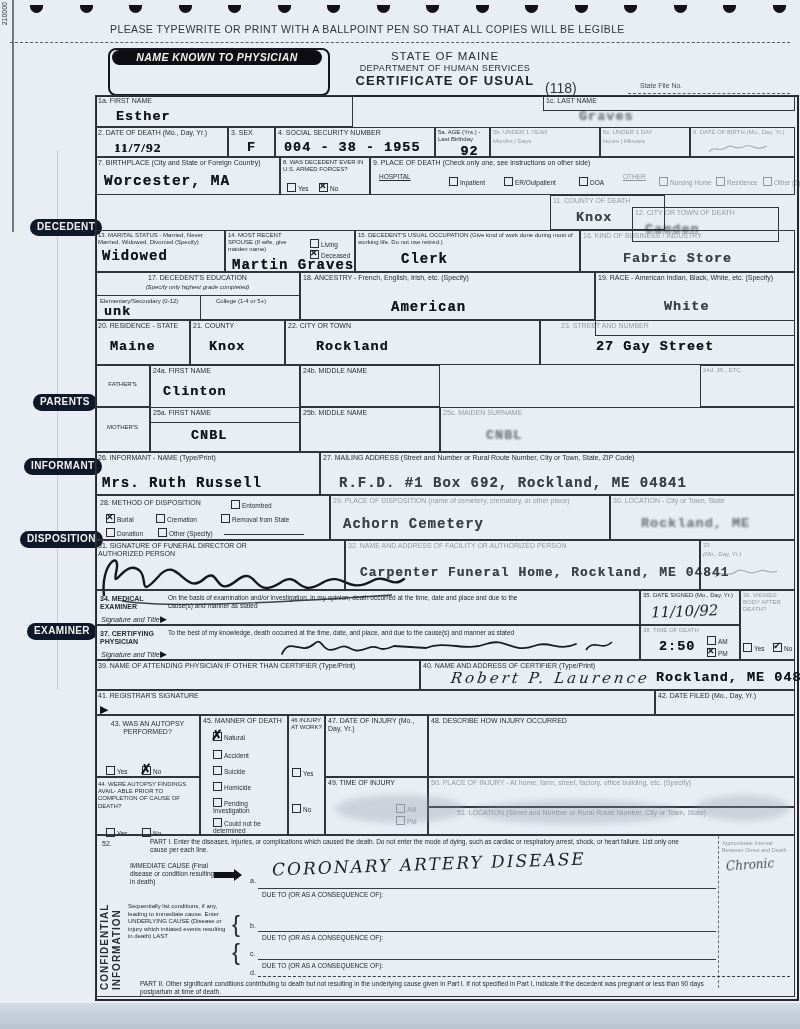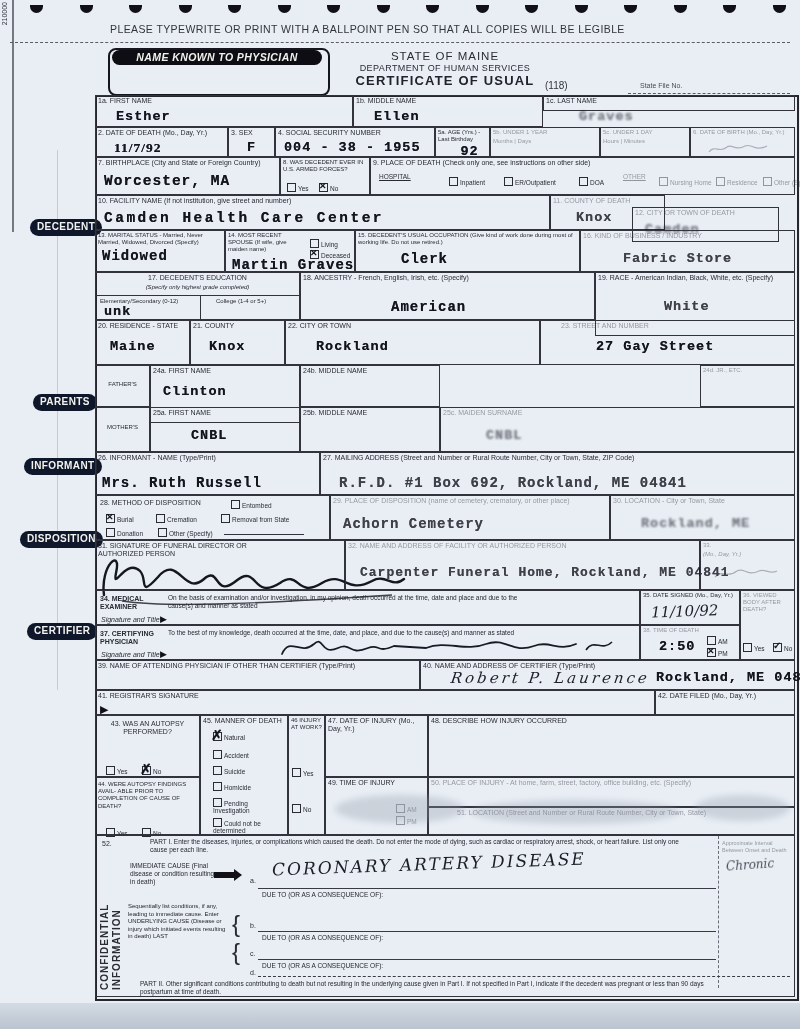--- a/index.html
+++ b/index.html
@@ -62,39 +62,35 @@
   <div class="abs" style="left:110px;top:23px;width:580px;font-size:10.5px;letter-spacing:.4px;color:#33333c;">PLEASE TYPEWRITE OR PRINT WITH A BALLPOINT PEN SO THAT ALL COPIES WILL BE LEGIBLE</div>
   <div class="abs" style="left:10px;top:42px;width:780px;border-top:1px dashed #5b5b66;"></div>
 
   <div class="abs" style="left:108px;top:48px;width:218px;height:44px;border:2px solid #15151d;border-radius:8px;"></div>
   <div class="abs" style="left:112px;top:50px;width:210px;height:15px;background:#0d0d13;border-radius:8px;color:#f1f1ec;
        font-weight:700;font-style:italic;font-size:10.5px;text-align:center;line-height:15px;letter-spacing:.4px;">NAME KNOWN TO PHYSICIAN</div>
 
   <div class="abs" style="left:330px;top:50px;width:230px;text-align:center;font-size:11.5px;letter-spacing:1px;color:#2b2b34;">STATE OF MAINE</div>
   <div class="abs" style="left:330px;top:63px;width:230px;text-align:center;font-size:9px;letter-spacing:.4px;color:#2b2b34;">DEPARTMENT OF HUMAN SERVICES</div>
   <div class="abs" style="left:330px;top:73px;width:230px;text-align:center;font-size:13px;font-weight:700;letter-spacing:1.2px;color:#22222c;">CERTIFICATE OF USUAL</div>
-  <div class="abs" style="left:545px;top:80px;font-size:10px;color:#33333c;">(118)</div>
+  <div class="abs" style="left:545px;top:80px;font-size:14px;color:#33333c;">(118)</div>
   <div class="abs" style="left:640px;top:82px;font-size:7px;color:#4a4a55;">State File No.</div>
   <div class="abs" style="left:628px;top:93px;width:162px;border-top:1px dashed #5b5b66;"></div>
 
   <div class="tag" style="left:30px;top:219px;">DECEDENT</div>
   <div class="tag" style="left:33px;top:394px;">PARENTS</div>
   <div class="tag" style="left:24px;top:458px;">INFORMANT</div>
   <div class="tag" style="left:20px;top:531px;">DISPOSITION</div>
-  <div class="tag" style="left:27px;top:623px;">CERTIFIER</div>
+  <div class="tag" style="left:27px;top:623px;">EXAMINER</div>
 
   <div class="abs" style="left:95px;top:95px;width:700px;height:902px;border:2px solid #26262f;"></div>
 
   <div class="cell" style="left:95px;top:95px;width:258px;height:32px;">
     <div class="lbl">1a. FIRST NAME</div>
     <div class="val" style="margin:3px 0 0 20px;">Esther</div>
-  </div>
-  <div class="cell" style="left:353px;top:95px;width:190px;height:32px;">
-    <div class="lbl">1b. MIDDLE NAME</div>
-    <div class="val" style="margin:3px 0 0 20px;">Ellen</div>
   </div>
   <div class="cell" style="left:543px;top:95px;width:252px;height:16px;">
     <div class="lbl">1c. LAST NAME</div>
     <div class="val blur2" style="margin:3px 0 0 35px;">Graves</div>
   </div>
 
   <div class="cell" style="left:95px;top:127px;width:133px;height:30px;">
     <div class="lbl">2. DATE OF DEATH (Mo., Day, Yr.)</div>
     <div class="val" style="margin:2px 0 0 18px;font-family:Liberation Serif, serif;">11/7/92</div>
   </div>
@@ -141,24 +137,20 @@
     <span class="abs opt" style="left:8px;top:15px;text-decoration:underline;">HOSPITAL</span>
     <span class="abs opt" style="left:78px;top:19px;"><span class="cb"></span><span>Inpatient</span></span>
     <span class="abs opt" style="left:133px;top:19px;"><span class="cb"></span><span>ER/Outpatient</span></span>
     <span class="abs opt" style="left:208px;top:19px;"><span class="cb"></span><span>DOA</span></span>
     <span class="abs opt faint" style="left:252px;top:15px;text-decoration:underline;">OTHER</span>
     <span class="abs opt faint" style="left:288px;top:19px;"><span class="cb"></span><span>Nursing Home</span></span>
     <span class="abs opt faint" style="left:345px;top:19px;"><span class="cb"></span><span>Residence</span></span>
     <span class="abs opt faint" style="left:392px;top:19px;"><span class="cb"></span><span>Other (Specify)</span></span>
   </div>
 
-  <div class="cell" style="left:95px;top:195px;width:455px;height:35px;">
-    <div class="lbl">10. FACILITY NAME (If not institution, give street and number)</div>
-    <div class="val" style="margin:4px 0 0 8px;font-size:14.5px;letter-spacing:2.5px;">Camden Health Care Center</div>
-  </div>
   <div class="cell" style="left:550px;top:195px;width:115px;height:35px;">
     <div class="lbl faint">11. COUNTY OF DEATH</div>
     <div class="val blur1" style="margin:4px 0 0 25px;">Knox</div>
   </div>
   <div class="cell" style="left:632px;top:195px;width:147px;height:35px;margin-top:12px;">
     <div class="lbl faint">12. CITY OR TOWN OF DEATH</div>
     <div class="val blur2" style="margin:4px 0 0 12px;">Camden</div>
   </div>
 
   <div class="cell" style="left:95px;top:230px;width:130px;height:42px;">

